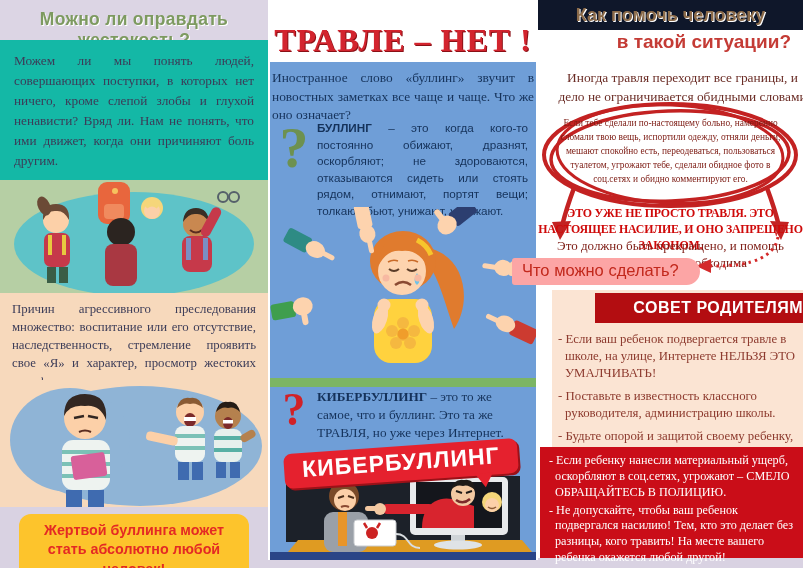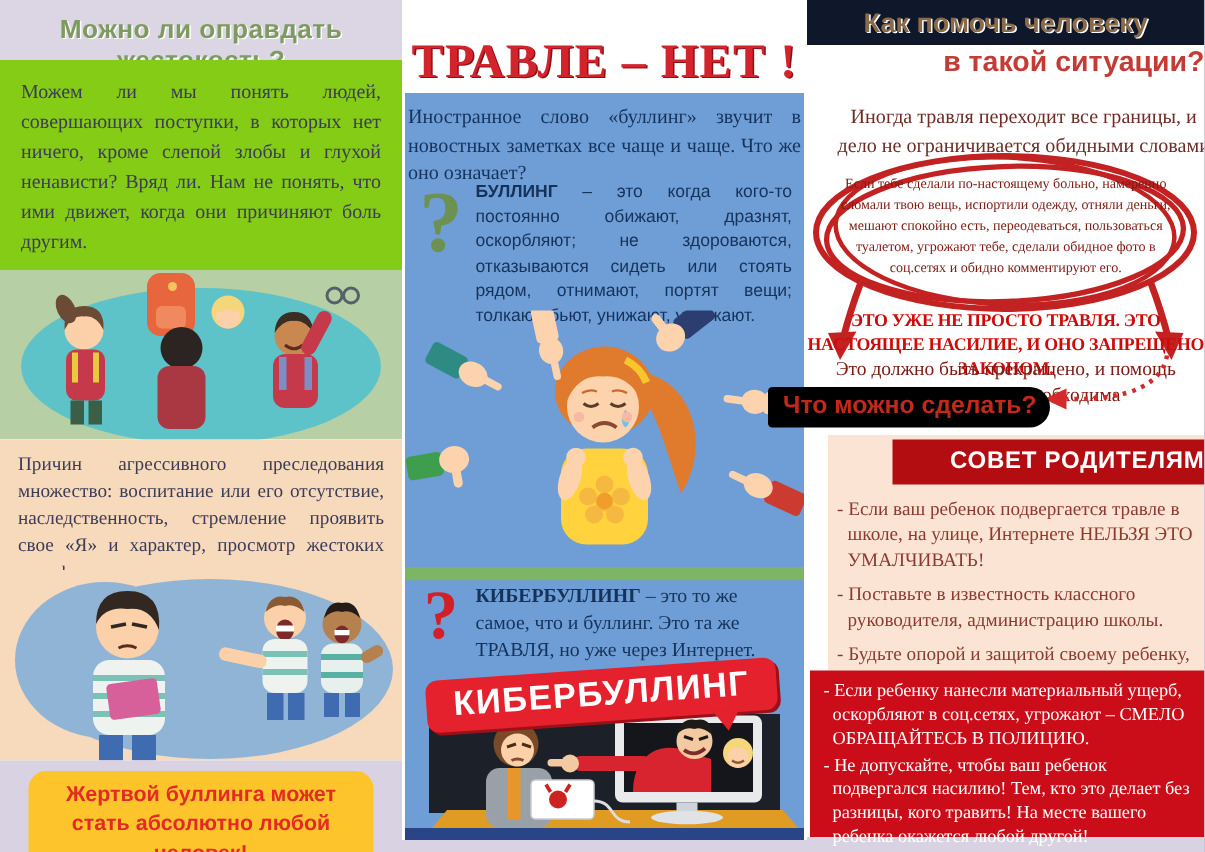--- a/index.html
+++ b/index.html
@@ -5,21 +5,21 @@
   html,body{margin:0;padding:0;background:#bdb5c9;}
   .page{position:relative;width:803px;height:568px;background:#d9d2e2;overflow:hidden;
         font-family:"Liberation Serif",serif;}
 
   
   .col-left{position:absolute;left:0;top:0;width:268px;height:568px;background:#ffffff;}
   .lv-band{position:absolute;left:0;top:0;width:268px;height:40px;background:#dcd5e4;}
   .green-title{padding-top:9px;text-align:center;font-family:"Liberation Sans",sans-serif;
     font-weight:bold;font-size:17.5px;color:#7d9a60;letter-spacing:0.3px;
     text-shadow:1px 1px 0 #ffffff;}
-  .white-block{position:absolute;left:0;top:40px;width:268px;height:140px;background:#84cc16;}
+  .white-block{position:absolute;left:0;top:40px;width:268px;height:140px;background:#14b8a6;}
   .body-text{margin:0;padding:11px 14px 0 14px;font-size:13.3px;line-height:1.5;
     color:#3c3c58;text-align:justify;}
   .illus1{position:absolute;left:0;top:180px;width:268px;height:113px;}
   .peach-block{position:absolute;left:0;top:293px;width:268px;height:214px;background:#f7d9bc;}
   .body-text2{margin:0;padding:7px 12px 0 12px;font-size:12.8px;line-height:1.42;
     color:#3c3c58;text-align:justify;}
   .illus2{position:absolute;left:0;bottom:0;width:268px;height:127px;}
   .lv-footer{position:absolute;left:0;top:507px;width:268px;height:61px;background:#d9d2e2;}
   .yellow-box{margin:7px auto 0 auto;width:212px;background:#fdc42c;border-radius:12px;
     padding:7px 9px;font-family:"Liberation Sans",sans-serif;font-weight:bold;
@@ -54,35 +54,35 @@
     border-left:10px solid transparent;border-right:8px solid transparent;
     border-top:14px solid #e5212e;}
   .illus-cyber{position:absolute;left:0;top:414px;width:266px;height:76px;}
 
   
   .col-right{position:absolute;left:538px;top:0;width:265px;height:558px;background:#ffffff;}
   .lv-band-r{position:absolute;left:0;top:0;width:265px;height:30px;background:#0f172a;}
   .brown-title{padding-top:5px;text-align:center;font-family:"Liberation Sans",sans-serif;
     font-weight:bold;font-size:18px;color:#8a6a49;text-shadow:1px 1px 0 #ffffff;}
   .red-subtitle{position:absolute;left:0;top:31px;width:265px;box-sizing:border-box;
-    text-align:right;font-family:"Liberation Sans",sans-serif;
+    padding-right:12px;text-align:right;font-family:"Liberation Sans",sans-serif;
     font-weight:bold;font-size:19px;color:#c43b35;}
   .r-intro{position:absolute;left:0;top:57px;width:265px;margin:12px;padding:0 8px;
     box-sizing:border-box;font-size:13.4px;line-height:1.4;color:#6b2d26;text-align:center;}
   .oval-wrap{position:absolute;left:0;top:100px;width:265px;height:150px;}
   .oval-svg{position:absolute;left:0;top:0;width:265px;height:150px;}
   .oval-text{position:absolute;left:22px;top:16px;width:221px;font-size:9.4px;
     line-height:1.5;color:#7c1a12;text-align:center;}
   .warn-bold{position:absolute;left:0;top:205px;width:265px;margin:0;text-align:center;
     font-weight:bold;font-size:11.9px;line-height:1.35;color:#cf0a0a;letter-spacing:-0.2px;}
   .warn-sub{position:absolute;left:0;top:238px;width:265px;margin:0;text-align:center;
     font-size:13px;line-height:1.3;color:#7c1a12;}
-  .what-banner{position:absolute;left:-26px;top:258px;width:170px;background:#000000;
+  .what-banner{position:absolute;left:-26px;top:258px;width:170px;background:#fca5a5;
     padding:3px 8px 5px 10px;border-radius:3px 14px 14px 3px;
-    font-family:"Liberation Sans",sans-serif;font-weight:bold;font-size:16.5px;
+    font-family:"Liberation Sans",sans-serif;font-weight:normal;font-size:16.5px;
     color:#c2281c;white-space:nowrap;z-index:4;}
   .dot-arrow{position:absolute;left:155px;top:233px;width:90px;height:45px;}
   .peach-box{position:absolute;left:14px;top:290px;width:251px;height:157px;background:#fbe4d3;}
   .advice-header{position:absolute;left:57px;top:293px;width:208px;height:30px;
     background:#b30d11;color:#ffffff;font-family:"Liberation Sans",sans-serif;
     font-weight:bold;font-size:16px;text-align:right;line-height:30px;letter-spacing:0.5px;}
   .advice-list{position:absolute;left:18px;top:331px;width:242px;font-size:12.8px;
     line-height:1.33;color:#8d3a2e;}
   .advice-list .item{margin:0 0 6px 0;text-indent:-7px;padding-left:9px;}
   .red-box{position:absolute;left:2px;top:447px;width:263px;height:111px;background:#ca0d18;

